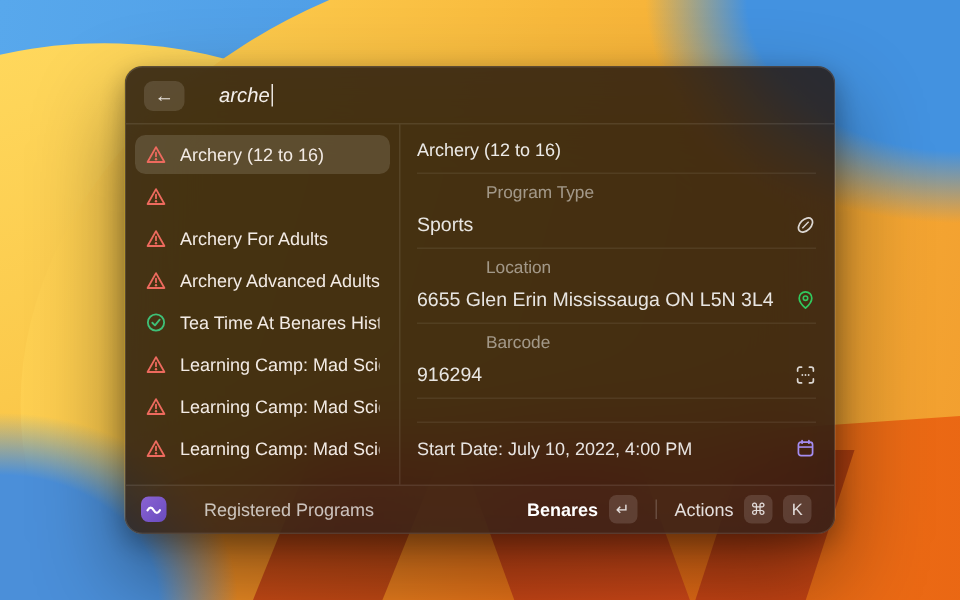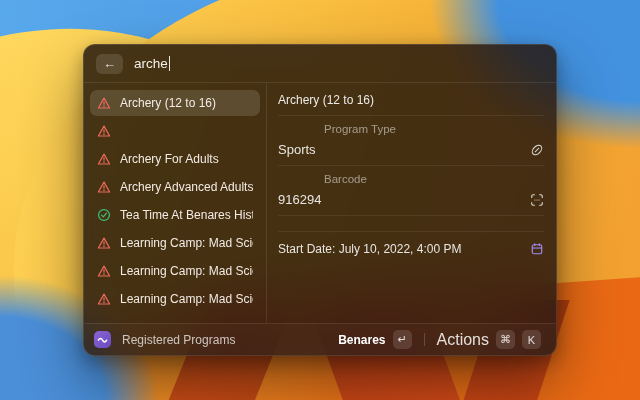--- a/index.html
+++ b/index.html
@@ -37,21 +37,21 @@
       -webkit-backdrop-filter:blur(28px) saturate(160%);
       border:1px solid rgba(255,255,255,0.12);
       box-shadow:0 28px 60px rgba(0,0,0,0.45), 0 6px 18px rgba(0,0,0,0.3);
       color:#f2ece7; display:flex; flex-direction:column; overflow:hidden; }
 
   .searchbar { height:38px; flex:0 0 38px; display:flex; align-items:center; padding:0 12px;
       border-bottom:1px solid rgba(255,255,255,0.09); }
   .back-btn { width:27px; height:20px; border:none; border-radius:6px; cursor:pointer;
       background:rgba(255,255,255,0.12); color:#e8e2dd; font-size:13px; line-height:20px;
       display:flex; align-items:center; justify-content:center; font-family:inherit; }
-  .query { display:flex; align-items:center; margin-left:11px; font-size:13.5px; color:#f4efeb; }
+  .query { display:flex; align-items:center; margin-left:23px; font-size:13.5px; color:#f4efeb;font-style:italic; }
   .caret { width:1.5px; height:15px; background:#eae4df; margin-left:1px; }
 
   .content { flex:1; display:flex; min-height:0; }
 
   
   .list { width:182px; flex:0 0 182px; padding:7px 6px; overflow:hidden; }
   .list-item { display:flex; align-items:center; gap:9px; height:26px; margin-bottom:2px;
       padding:0 7px; border-radius:7px; cursor:pointer; }
   .list-item.selected { background:rgba(255,255,255,0.13); }
   .li-icon { display:flex; width:14px; height:14px; flex:0 0 14px; }
@@ -73,26 +73,26 @@
   .daterow { display:flex; align-items:center; padding:4px 0; }
   .dr-text { flex:1; font-size:12px; color:rgba(255,255,255,0.88); white-space:nowrap; overflow:hidden; }
 
   
   .footer { flex:0 0 32px; height:32px; display:flex; align-items:center; padding:0 10px;
       border-top:1px solid rgba(255,255,255,0.09); background:rgba(255,255,255,0.02); }
   .app-icon { width:17px; height:17px; border-radius:5px;
       background:linear-gradient(135deg,#8a63d2,#6a4cc0); display:flex; align-items:center;
       justify-content:center; flex:0 0 17px; }
   .app-icon svg { width:11px; height:11px; }
-  .app-name { margin-left:11px; font-size:12px; color:rgba(255,255,255,0.72); }
+  .app-name { margin-left:25px; font-size:12px; color:rgba(255,255,255,0.72); }
   .f-spacer { flex:1; }
   .f-btn { display:flex; align-items:center; gap:7px; background:none; border:none; cursor:pointer;
       font-family:inherit; padding:3px 5px; border-radius:6px; }
   .f-primary-label { font-size:12px; font-weight:700; color:#fff; }
-  .f-label { font-size:16px; color:rgba(255,255,255,0.85); }
+  .f-label { font-size:12px; color:rgba(255,255,255,0.85); }
   .keycap { min-width:19px; height:19px; padding:0 4px; border-radius:5px;
       background:rgba(255,255,255,0.13); color:rgba(255,255,255,0.82); font-size:11px;
       display:flex; align-items:center; justify-content:center; }
   .f-sep { width:1px; height:13px; background:rgba(255,255,255,0.18); margin:0 7px; }
 </style>
 </head>
 <body>
 
 <div class="stage">
   <div class="wp wp-dune-left"></div>
@@ -218,20 +218,32 @@
                   <svg viewBox="0 0 16 16">
                     <g transform="rotate(-45 8 8)">
                       <ellipse cx="8" cy="8" rx="6.4" ry="4.1" fill="none" stroke="currentColor" stroke-width="1.3"></ellipse>
                       <line x1="4.6" y1="8" x2="11.4" y2="8" stroke="currentColor" stroke-width="1.1"></line>
                     </g>
                   </svg>
                 </span>
     </div>
   </div>
 
+  <div class="section">
+    <div class="sec-label">Location</div>
+    <div class="sec-valrow">
+      <span class="sec-value">6655 Glen Erin Mississauga ON L5N 3L4</span>
+      <span class="sec-icon" style="color: rgb(49, 200, 94);">
+                  <svg viewBox="0 0 16 16">
+                    <path d="M8 1.8 C5.3 1.8 3.2 3.9 3.2 6.6 C3.2 10 8 14.2 8 14.2 C8 14.2 12.8 10 12.8 6.6 C12.8 3.9 10.7 1.8 8 1.8 Z" fill="none" stroke="currentColor" stroke-width="1.3" stroke-linejoin="round"></path>
+                    <circle cx="8" cy="6.6" r="1.7" fill="none" stroke="currentColor" stroke-width="1.2"></circle>
+                  </svg>
+                </span>
+    </div>
+  </div>
 
   <div class="section">
     <div class="sec-label">Barcode</div>
     <div class="sec-valrow">
       <span class="sec-value">916294</span>
       <span class="sec-icon" style="color: rgb(220, 215, 211);">
                   <svg viewBox="0 0 16 16" fill="none" stroke="currentColor" stroke-width="1.3" stroke-linecap="round">
                     <path d="M2 5 V3.6 A1.6 1.6 0 0 1 3.6 2 H5"></path>
                     <path d="M11 2 H12.4 A1.6 1.6 0 0 1 14 3.6 V5"></path>
                     <path d="M14 11 V12.4 A1.6 1.6 0 0 1 12.4 14 H11"></path>

